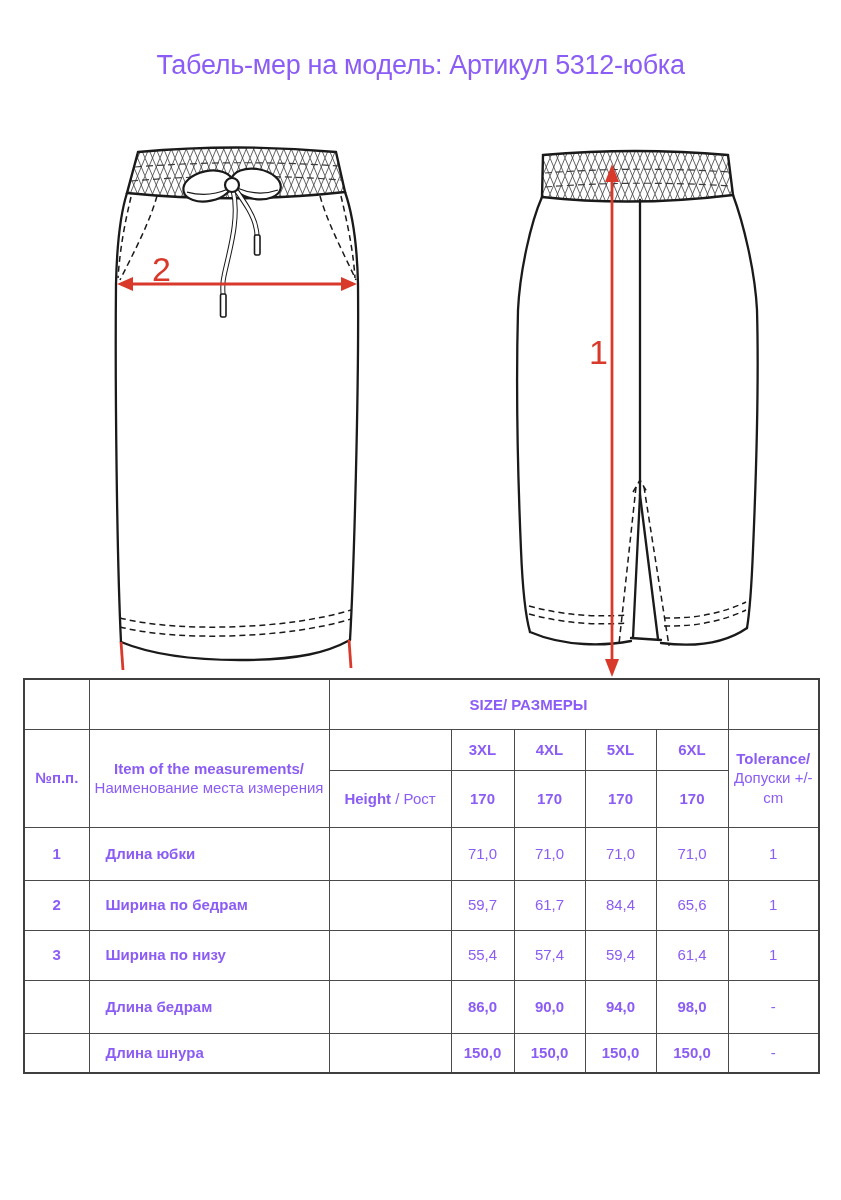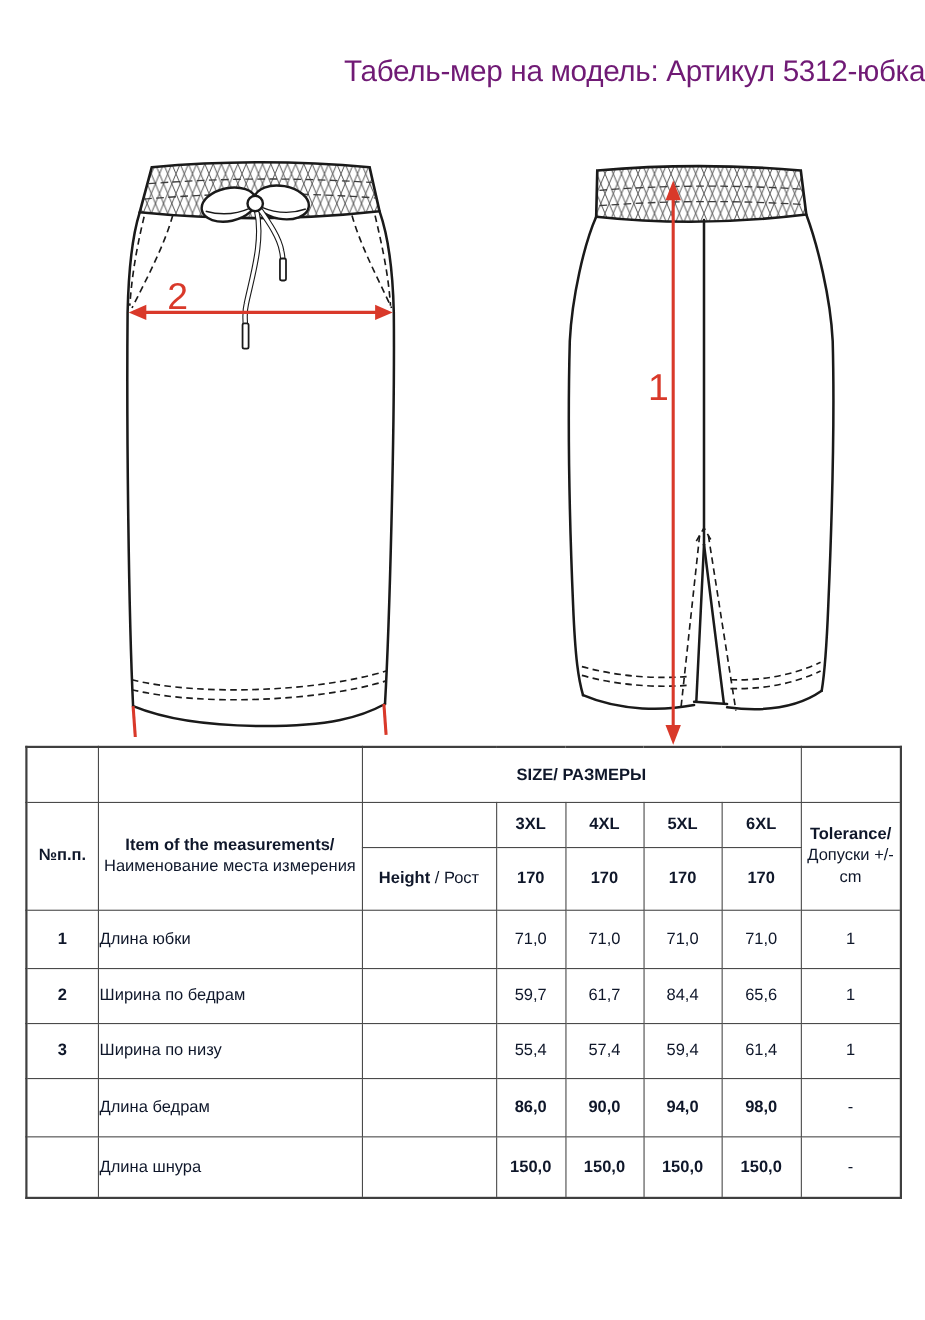--- a/index.html
+++ b/index.html
@@ -2,22 +2,22 @@
 <html style="--accent: #d9392a; --line: #1a1a1a;"><head>
 <meta charset="utf-8">
 <style>
   :root{ --accent:#d9392a; --line:#1a1a1a; --border:#4a4a4a; }
   html,body{margin:0;padding:0;background:#fff;}
   .page{
     position:relative;width:841px;height:1200px;background:#ffffff;
     font-family:"Liberation Sans",sans-serif;color:#000;overflow:hidden;
   }
   .title{
-    position:absolute;top:50px;left:0;width:100%;text-align:right;
-    font-size:27px;font-weight:400;color:#701a75;letter-spacing:-0.3px;
+    position:absolute;top:50px;left:0;width:100%;text-align:center;
+    font-size:27px;font-weight:400;color:#8b5cf6;letter-spacing:-0.3px;
   }
   .sketch{position:absolute;}
   #front-sketch{left:100px;top:140px;}
   #back-sketch{left:505px;top:140px;}
   svg .outline{fill:none;stroke:var(--line);stroke-width:2.3;stroke-linecap:round;}
   svg .thin{fill:none;stroke:var(--line);stroke-width:1.3;}
   svg .dashed{fill:none;stroke:var(--line);stroke-width:1.5;stroke-dasharray:6 4;}
   svg .wb-sep{fill:none;stroke:#3c3c3c;stroke-width:1.2;stroke-dasharray:7 4;}
   svg .cord-out{fill:none;stroke:var(--line);stroke-width:5;stroke-linecap:round;}
   svg .cord-in{fill:none;stroke:#ffffff;stroke-width:3;stroke-linecap:round;}
@@ -28,29 +28,29 @@
     font-family:"Liberation Sans",sans-serif;font-size:34px;fill:var(--accent);
   }
   .spec-table{
     position:absolute;left:23px;top:678px;width:795px;
     border-collapse:collapse;table-layout:fixed;
     border:2px solid #3f3f3f;
   }
   .spec-table td{
     border:1px solid var(--border);
     font-size:15px;text-align:center;vertical-align:middle;
-    padding:2px 3px;line-height:1.3;color:#0f172a;
+    padding:2px 3px;line-height:1.3;color:#8b5cf6;
     overflow:hidden;
   }
   .spec-table .b{font-weight:bold;}
-  .spec-table td.lbl{text-align:left;padding-left:1px;font-weight:normal;}
+  .spec-table td.lbl{text-align:left;padding-left:16px;font-weight:bold;}
   .spec-table td.tol-cell{font-size:15px;}
   tr.hr1{height:50px;} tr.hr2{height:41px;} tr.hr3{height:57px;}
   tr.br1{height:53px;} tr.br2{height:50px;} tr.br3{height:50px;}
-  tr.br4{height:53px;} tr.br5{height:56px;}
+  tr.br4{height:53px;} tr.br5{height:40px;}
 </style>
 </head>
 <body>
 
 <div class="page">
 
   <div class="title">Табель-мер на модель: Артикул 5312-юбка</div>
 
   <svg id="front-sketch" class="sketch" width="275" height="538" viewBox="0 0 275 538">
     <defs>

